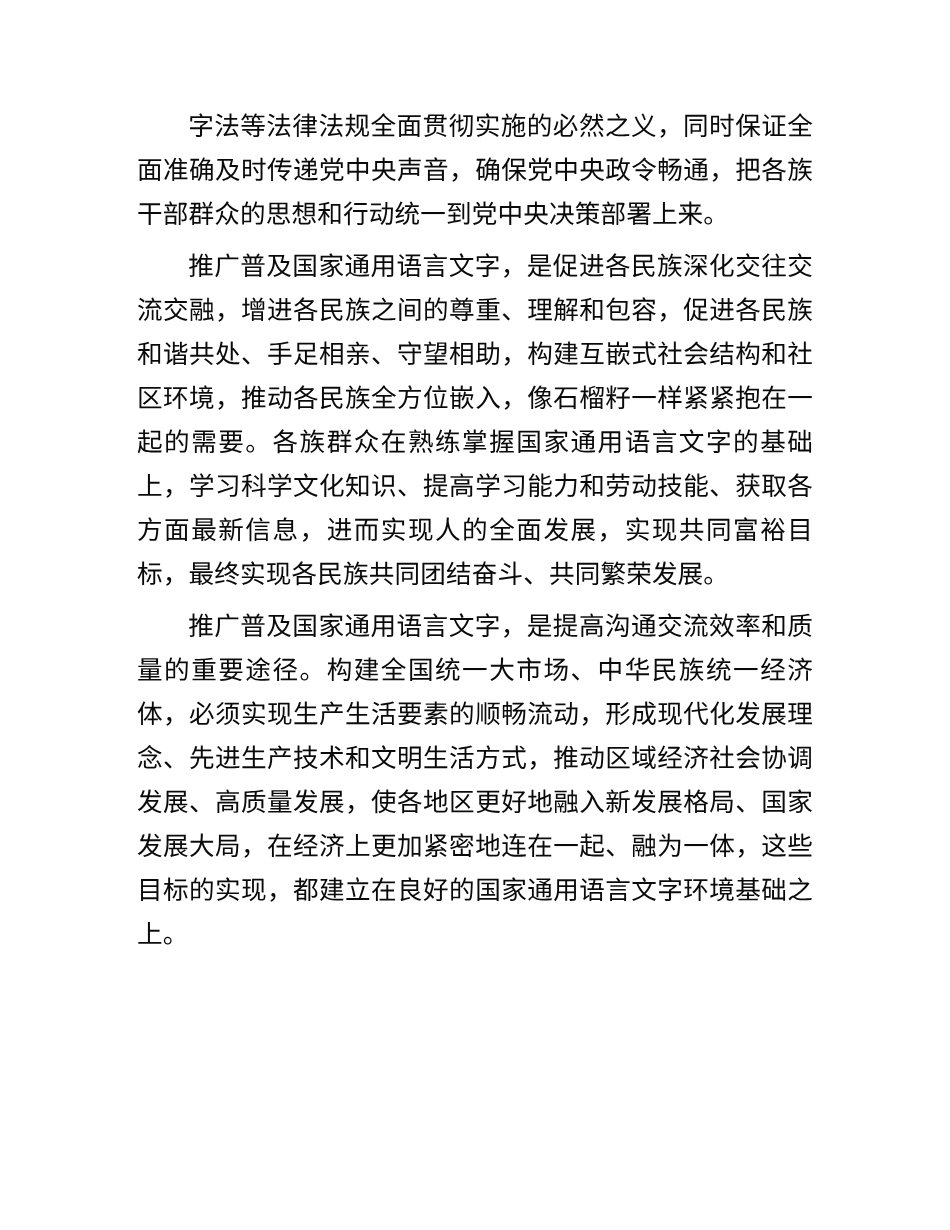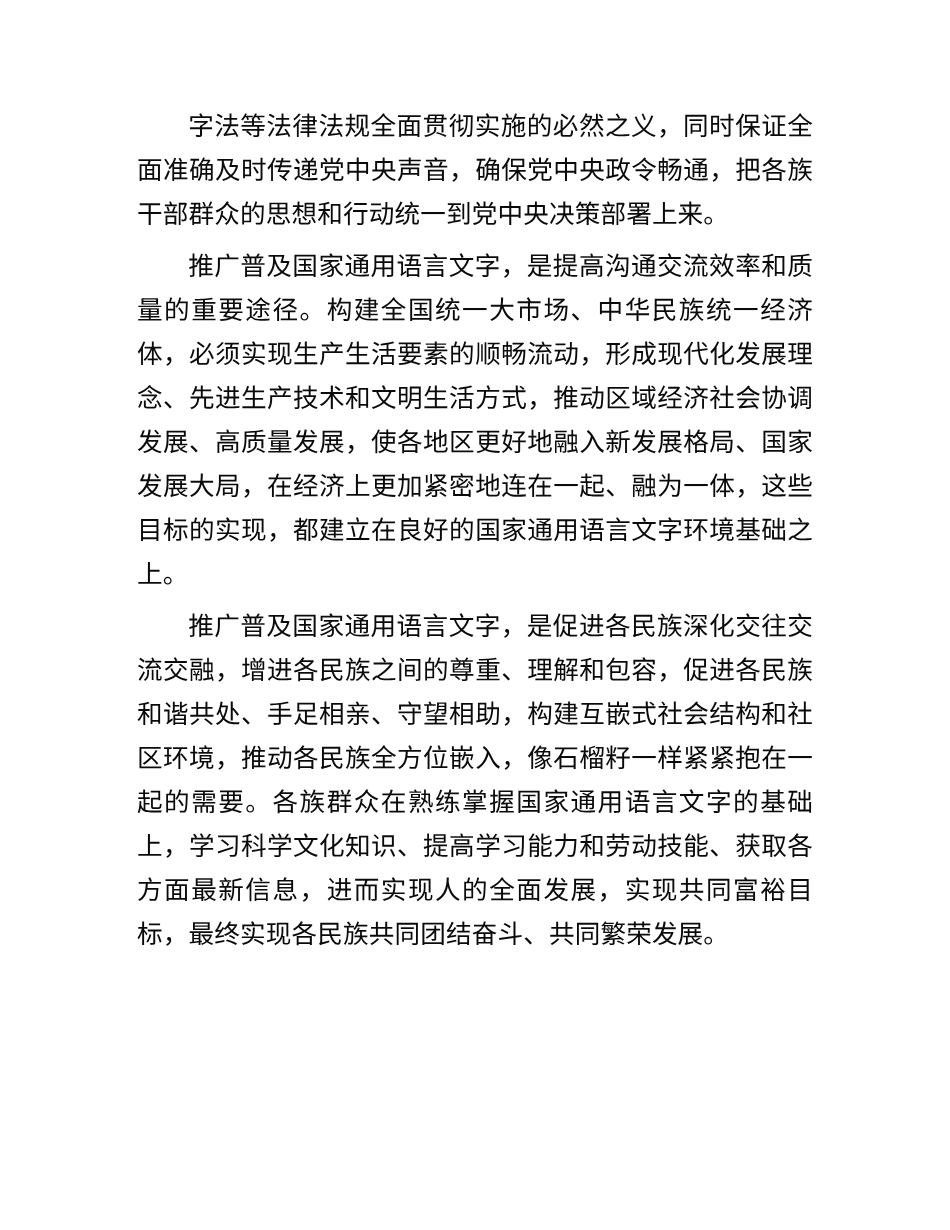--- a/index.html
+++ b/index.html
@@ -52,20 +52,20 @@
 </style>
 </head>
 <body>
 
 <div id="page">
 
   <article id="doc-body">
 
     <p class="para">字法等法律法规全面贯彻实施的必然之义，同时保证全面准确及时传递党中央声音，确保党中央政令畅通，把各族干部群众的思想和行动统一到党中央决策部署上来。</p>
 
+    <p class="para">推广普及国家通用语言文字，是促进各民族深化交往交流交融，增进各民族之间的尊重、理解和包容，促进各民族和谐共处、手足相亲、守望相助，构建互嵌式社会结构和社区环境，推动各民族全方位嵌入，像石榴籽一样紧紧抱在一起的需要。各族群众在熟练掌握国家通用语言文字的基础上，学习科学文化知识、提高学习能力和劳动技能、获取各方面最新信息，进而实现人的全面发展，实现共同富裕目标，最终实现各民族共同团结奋斗、共同繁荣发展。</p>
+
     <p class="para">推广普及国家通用语言文字，是提高沟通交流效率和质量的重要途径。构建全国统一大市场、中华民族统一经济体，必须实现生产生活要素的顺畅流动，形成现代化发展理念、先进生产技术和文明生活方式，推动区域经济社会协调发展、高质量发展，使各地区更好地融入新发展格局、国家发展大局，在经济上更加紧密地连在一起、融为一体，这些目标的实现，都建立在良好的国家通用语言文字环境基础之上。</p>
-
-    <p class="para">推广普及国家通用语言文字，是促进各民族深化交往交流交融，增进各民族之间的尊重、理解和包容，促进各民族和谐共处、手足相亲、守望相助，构建互嵌式社会结构和社区环境，推动各民族全方位嵌入，像石榴籽一样紧紧抱在一起的需要。各族群众在熟练掌握国家通用语言文字的基础上，学习科学文化知识、提高学习能力和劳动技能、获取各方面最新信息，进而实现人的全面发展，实现共同富裕目标，最终实现各民族共同团结奋斗、共同繁荣发展。</p>
 
 
   </article>
 
 </div>
 
 </body></html>

